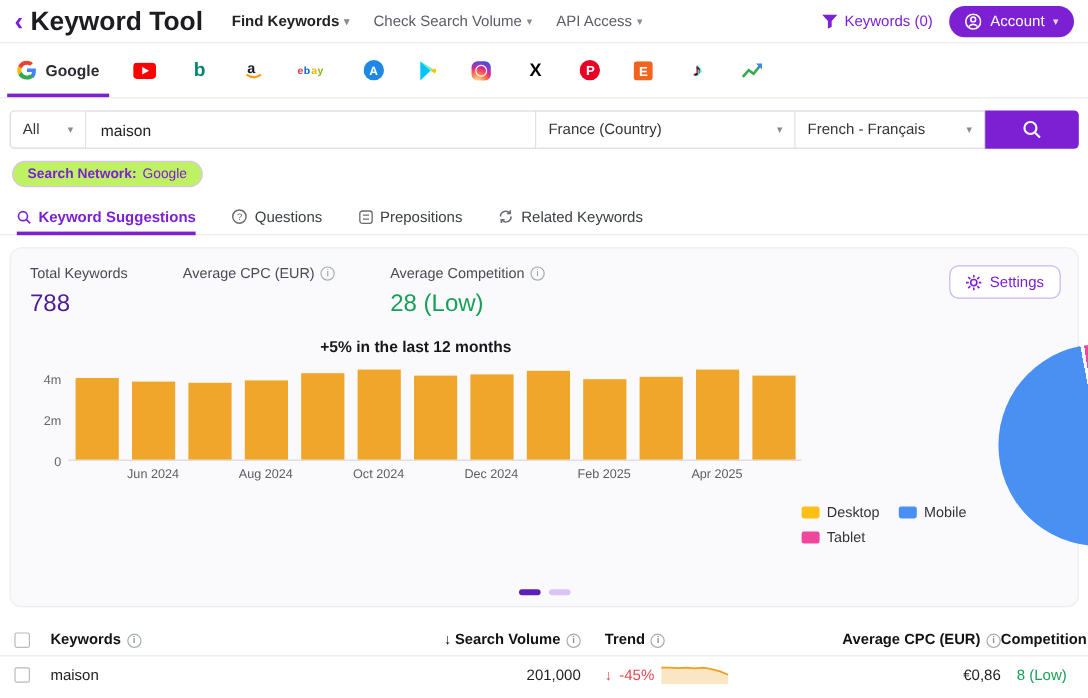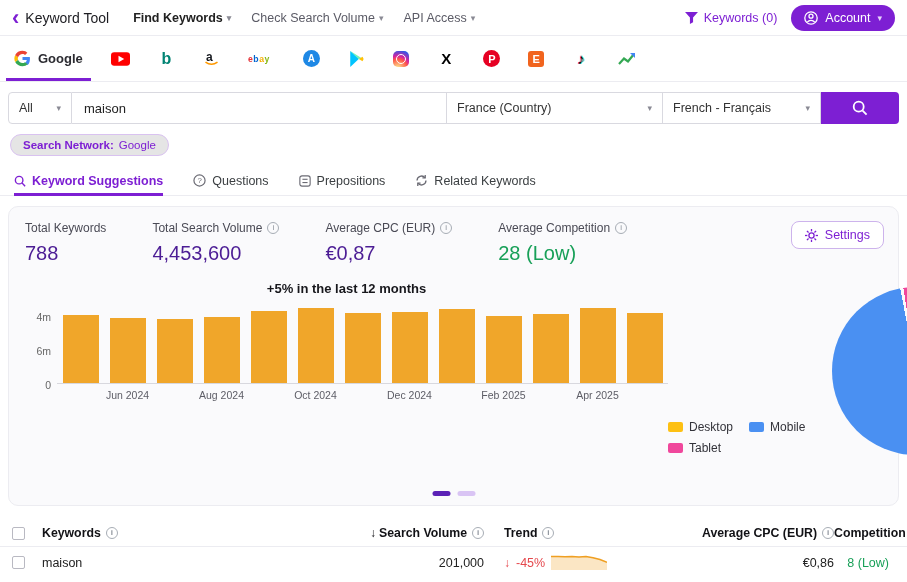--- a/index.html
+++ b/index.html
@@ -6,21 +6,21 @@
     --accent:#7d1fd3; --green:#18a058; --red:#e5484d;
     --border:#ececf1; --txt:#1c1c21; --muted:#55555f;
   }
   *{box-sizing:border-box}
   body{margin:0;background:#fff;color:var(--txt);font-family:"Liberation Sans",sans-serif;}
   .app{width:907px;height:582px;overflow:hidden;position:relative;background:#fff;}
 
   
   .header{display:flex;align-items:center;height:36px;padding:0 12px;border-bottom:1px solid var(--border);}
   .back{color:var(--accent);font-size:22px;font-weight:bold;margin-right:6px;line-height:1;}
-  .logo{font-weight:normal;font-size:14px;}
+  .logo{font-weight:bold;font-size:22px;}
   .nav{display:flex;gap:20px;margin-left:24px;font-size:12.5px;color:#5b5b66;align-items:center;}
   .nav-item{display:flex;align-items:center;gap:4px;cursor:pointer;}
   .nav-item:first-child{color:#222;font-weight:bold;}
   .caret{font-size:9px;color:#8a8a94;}
   .header-right{margin-left:auto;display:flex;align-items:center;gap:14px;}
   .keywords-link{color:var(--accent);font-size:12.5px;display:flex;align-items:center;gap:6px;cursor:pointer;}
   .account-btn{background:var(--accent);color:#fff;border-radius:16px;padding:6px 13px;font-size:12.5px;display:flex;align-items:center;gap:7px;cursor:pointer;}
   .account-btn .caret{color:#e6d5fb;}
 
   
@@ -35,21 +35,21 @@
   
   .search-row{display:flex;margin:10px 8px 0;height:32px;}
   .sel{border:1px solid #d9d9e0;background:#fff;display:flex;align-items:center;justify-content:space-between;padding:0 10px;font-size:12.5px;color:#333;cursor:pointer;}
   .sel-all{width:64px;border-radius:4px 0 0 4px;}
   .query{flex:1;border:1px solid #d9d9e0;border-left:none;padding:0 12px;font-size:13px;color:#222;outline:none;font-family:"Liberation Sans",sans-serif;}
   .sel-country{width:216px;border-left:none;}
   .sel-lang{width:158px;border-left:none;}
   .search-btn{width:78px;background:var(--accent);border:none;border-radius:0 4px 4px 0;display:flex;align-items:center;justify-content:center;cursor:pointer;}
 
   
-  .network-pill{display:inline-flex;align-items:center;gap:5px;margin:10px 0 0 10px;border:1px solid #d9c2f0;border-radius:14px;padding:4px 12px;font-size:11.5px;color:var(--accent);background:#e5e5e5;}
+  .network-pill{display:inline-flex;align-items:center;gap:5px;margin:10px 0 0 10px;border:1px solid #d9c2f0;border-radius:14px;padding:4px 12px;font-size:11.5px;color:var(--accent);background:#bef264;}
   .network-pill b{font-weight:bold;}
 
   
   .result-tabs{display:flex;gap:30px;padding:0 14px;margin-top:10px;height:30px;border-bottom:1px solid var(--border);}
   .rtab{display:flex;align-items:center;gap:6px;font-size:12.5px;color:#3c4043;position:relative;cursor:pointer;}
   .rtab .ticon{display:inline-flex;color:#6b6b74;}
   .rtab.active{color:var(--accent);font-weight:bold;}
   .rtab.active .ticon{color:var(--accent);}
   .rtab.active::after{content:"";position:absolute;left:0;right:0;bottom:-1px;height:3px;background:var(--accent);}
 
@@ -85,21 +85,21 @@
   .dot.active{background:#5b21b6;}
 
   
   .tbl{margin-top:14px;}
   .trow{display:grid;grid-template-columns:30px 312px 130px 162px 188px 1fr;align-items:center;padding:0 12px;}
   .thead{height:27px;font-size:12.3px;font-weight:bold;border-bottom:1px solid var(--border);color:#121216;}
   .tdata{height:31px;font-size:12.5px;color:#222;}
   .cell-right{text-align:right;justify-self:stretch;}
   .cell-trend{display:flex;align-items:center;gap:6px;padding-left:20px;}
   .cell-comp{padding-right:6px;}
-  .hcell{display:flex;align-items:center;}
+  .hcell{display:flex;align-items:flex-end;}
   .hcell.r{justify-content:flex-end;}
   .hcell.t{padding-left:20px;}
   .hcell.c{justify-content:flex-end;padding-right:6px;}
   .sort{margin-right:3px;font-size:12px;}
   .checkbox{width:13px;height:13px;border:1px solid #b9b9c2;border-radius:2px;background:#fff;cursor:pointer;}
   .red{color:var(--red);}
   .green-t{color:var(--green);}
   .down-arrow{color:var(--red);font-size:12px;}
 </style>
 </head>
@@ -320,31 +320,23 @@
 
   
   <div class="panel">
     <div class="stats">
       <div class="stat">
         <div class="stat-label">Total Keywords</div>
         <div class="stat-value">788</div>
       </div>
       <div class="stat">
         <div class="stat-label">
-            <span>Total Search Volume</span>
-            <i class="info"></i>
-          </div>
-        <div class="stat-value">4,453,600</div>
-      </div>
-      <div class="stat">
-        <div class="stat-label">
             <span>Average CPC (EUR)</span>
             <i class="info"></i>
           </div>
-        <div class="stat-value">€0,87</div>
       </div>
       <div class="stat">
         <div class="stat-label">
             <span>Average Competition</span>
             <i class="info"></i>
           </div>
         <div class="stat-value green">28 (Low)</div>
       </div>
     </div>
 
@@ -361,21 +353,21 @@
           <line x1="14.5" y1="5.5" x2="17.1" y2="2.9"></line>
         </svg>
       <span>Settings</span>
     </button>
 
     <div class="charts">
       <div class="bar-area">
         <div class="bar-title">+5% in the last 12 months</div>
         <div class="bar-plot" id="barplot">
             <span class="ytick" style="top: 5.17391px;">4m</span>
-            <span class="ytick" style="top: 39.087px;">6m</span>
+            <span class="ytick" style="top: 39.087px;">2m</span>
             <span class="ytick" style="top: 73px;">0</span>
             <div class="bar-col">
               <div class="bar" style="height: 68px; background: rgb(240, 166, 42);"></div>
             </div>
             <div class="bar-col">
               <div class="bar" style="height: 65px; background: rgb(240, 166, 42);"></div>
             </div>
             <div class="bar-col">
               <div class="bar" style="height: 64px; background: rgb(240, 166, 42);"></div>
             </div>

